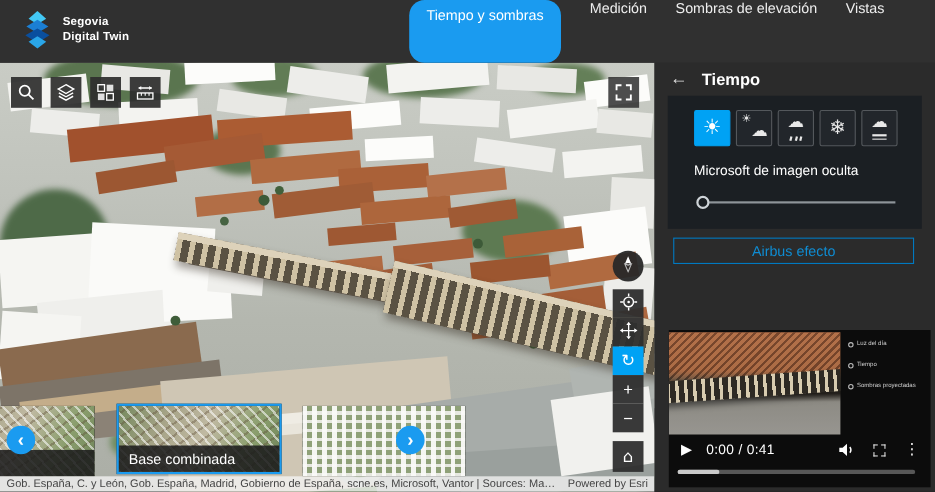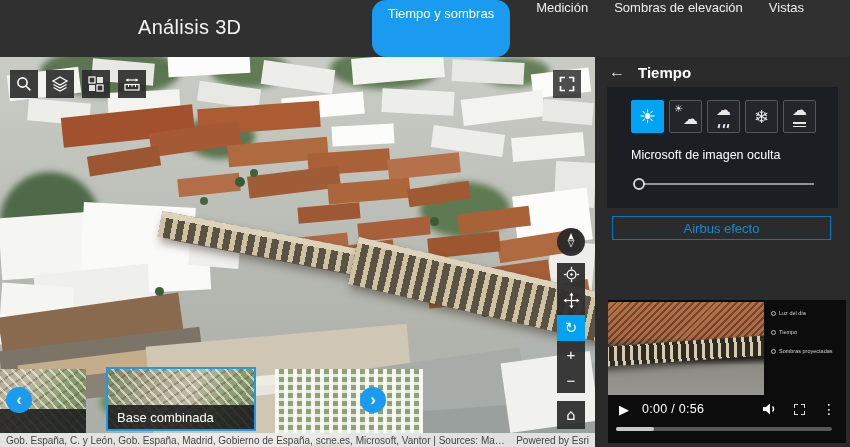--- a/index.html
+++ b/index.html
@@ -138,21 +138,32 @@
     background:#575757;cursor:pointer;}
   #video-progress::after{content:"";position:absolute;left:0;top:0;width:38px;height:4px;
     border-radius:2px;background:#c9c9c9;}
 </style>
 </head>
 <body>
 
 <div id="app">
 
   <div id="header">
-    <div id="app-title">Análisis 3D</div>
+    <div id="brand">
+      <svg id="brand-logo" viewBox="0 0 28 36">
+        <polygon points="14,1 22,8 14,13 6,8" fill="#43c8f5"></polygon>
+        <polygon points="14,9 24,15 14,21 4,15" fill="#1b7fd4"></polygon>
+        <polygon points="14,17 25,23 14,30 3,23" fill="#0a4f9e"></polygon>
+        <polygon points="14,24 22,29 14,35 6,29" fill="#2aa6e8"></polygon>
+      </svg>
+      <div id="brand-text">
+        <div>Segovia</div>
+        <div>Digital Twin</div>
+      </div>
+    </div>
     <div id="tabs">
       <div class="tab active">Tiempo y sombras</div>
       <div class="tab">Medición</div>
       <div class="tab">Sombras de elevación</div>
       <div class="tab">Vistas</div>
     </div>
   </div>
 
   <div id="map">
     <div id="scene">
@@ -411,21 +422,21 @@
             <i></i>
             <span>Tiempo</span>
           </div>
         <div class="vmenu-item">
             <i></i>
             <span>Sombras proyectadas</span>
           </div>
       </div>
       <div id="video-controls">
         <span id="video-play" class="glyph">▶</span>
-        <span id="video-time">0:00 / 0:56</span>
+        <span id="video-time">0:00 / 0:41</span>
         <div id="video-right">
           <span id="video-volume">
             <svg width="15" height="14" viewBox="0 0 15 14">
                 <polygon points="1,5 4,5 8,1.5 8,12.5 4,9 1,9" fill="#fff"></polygon>
                 <path d="M10.5 4.5a3.5 3.5 0 010 5" fill="none" stroke="#fff" stroke-width="1.4"></path>
               </svg>
           </span>
           <span id="video-fs">
               <i></i>
               <i></i>

